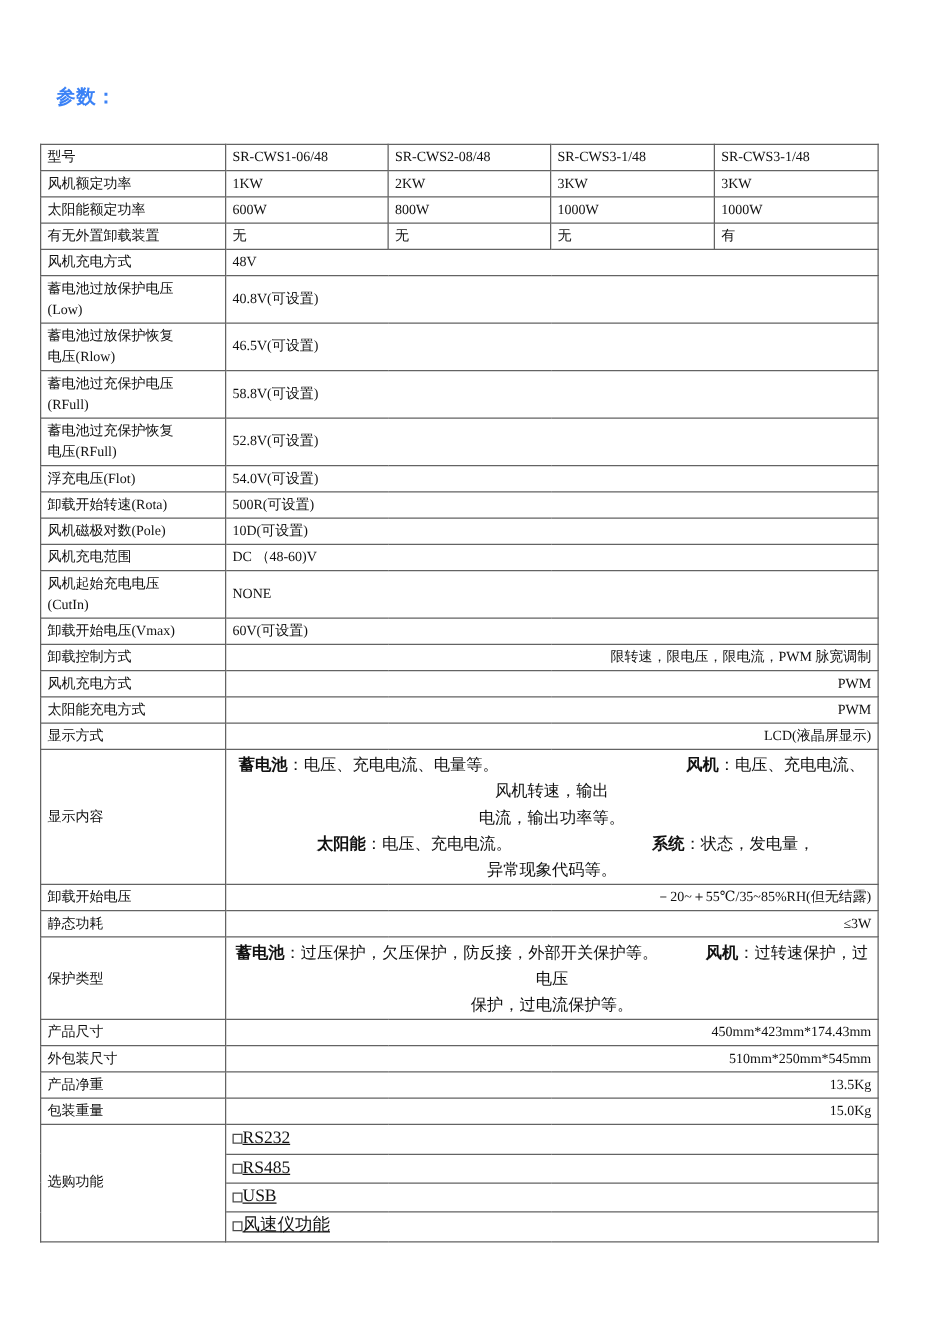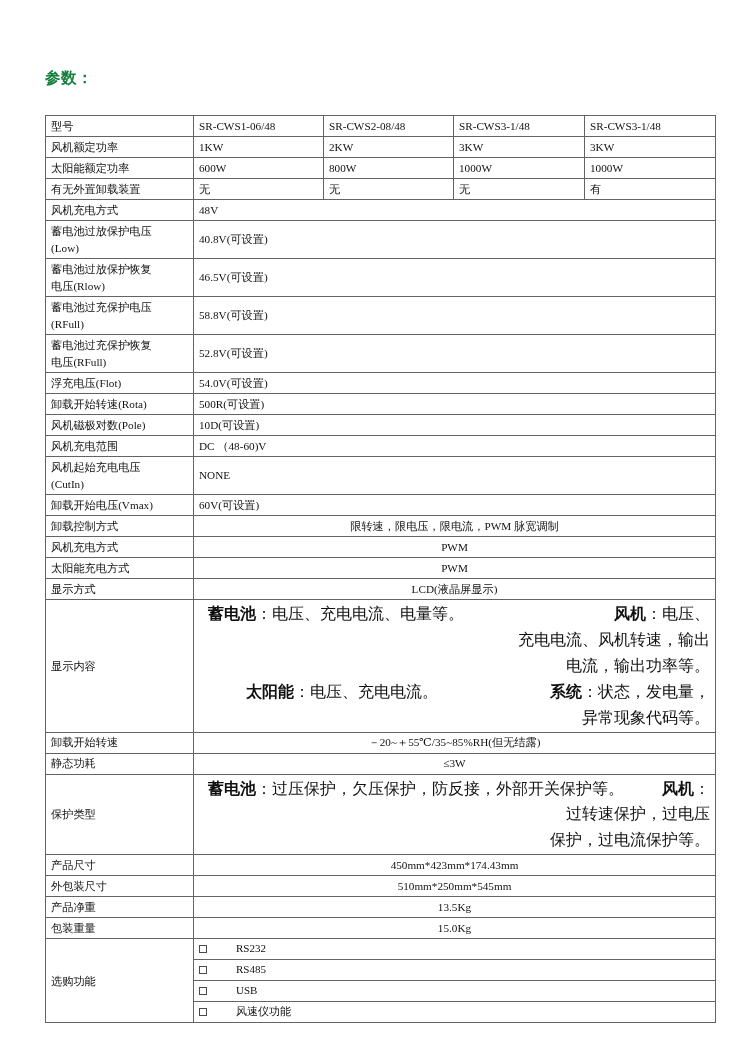--- a/index.html
+++ b/index.html
@@ -27,27 +27,27 @@
 
   
   .heading {
     position: absolute;
     left: 45px;
     top: 70px;
     font-size: 15.5px;
     font-weight: bold;
     letter-spacing: 0.5px;
     line-height: 1;
-    color: #15803d;
+    color: #3b82f6;
   }
 
   
   table.spec {
     position: absolute;
-    left: 45px;
+    left: 32px;
     top: 115px;
     width: 670px;
     border-collapse: collapse;
     table-layout: fixed;
     font-size: 11.2px;
     line-height: 1.45;
     color: #111111;
   }
   table.spec td {
     border: 1px solid #636363;
@@ -61,38 +61,38 @@
   col.c-v1 { width: 130px; }
   col.c-v2 { width: 130px; }
   col.c-v3 { width: 131px; }
   col.c-v4 { width: 131px; }
 
   .lbl {
     text-align: left;
     padding-left: 6px;
   }
   .ctr { text-align: left; }
-  .lft { text-align: center; padding-left: 7px; }
+  .lft { text-align: right; padding-left: 7px; }
 
   
   .r1 { height: 21px; }
   .r2 { height: 38px; margin-left: 40px; }
   .r-disp { height: 78px; }
   .r-prot { height: 40px; }
 
   .two-line {
     line-height: 1.5;
   }
 
   
   .rich {
-    text-align: right;
+    text-align: center;
     padding: 3px 7px 3px 7px;
     line-height: 1.62;
-    font-size: 16px;
+    font-size: 13px;
   }
   .rich b { font-weight: bold; }
   .gapw { display: inline-block; width: 38px; }
   .indent { display: inline-block; width: 22px; }
   .pushright { display: inline-block; width: 150px; }
   .pushright2 { display: inline-block; width: 112px; }
 
   
   .cb-cell {
     height: 21px;
@@ -104,23 +104,23 @@
     display: inline-block;
     width: 8px;
     height: 8px;
     border: 1px solid #4a4a4a;
     vertical-align: 0px;
     margin-right: 0;
     background: #fff;
   }
   .cb-txt {
     display: inline-block;
-    margin-left: 29px;
-    font-size: 11px;
+    font-size: 14px;
     vertical-align: 1px;
+    text-decoration: underline;
   }
   .optlabel {
     text-align: left;
     padding-left: 6px;
     vertical-align: middle;
   }
 </style>
 </head>
 <body>
 
@@ -264,21 +264,21 @@
         <td class="lbl">显示内容</td>
         <td class="rich" colspan="4">
           <b>蓄电池</b><span>：电压、充电电流、电量等。</span><span class="pushright"></span><b>风机</b><span>：电压、充电电流、风机转速，输出</span><br>
           <span>电流，输出功率等。</span><br>
           <span class="indent"></span><b>太阳能</b><span>：电压、充电电流。</span><span class="pushright2"></span><b>系统</b><span>：状态，发电量，</span><br>
           <span>异常现象代码等。</span>
         </td>
       </tr>
 
       <tr class="r1">
-        <td class="lbl">卸载开始转速</td>
+        <td class="lbl">卸载开始电压</td>
         <td class="lft" colspan="4">－20~＋55℃/35~85%RH(但无结露)</td>
       </tr>
 
       <tr class="r1">
         <td class="lbl">静态功耗</td>
         <td class="lft" colspan="4">≤3W</td>
       </tr>
 
       <tr class="r-prot">
         <td class="lbl">保护类型</td>

